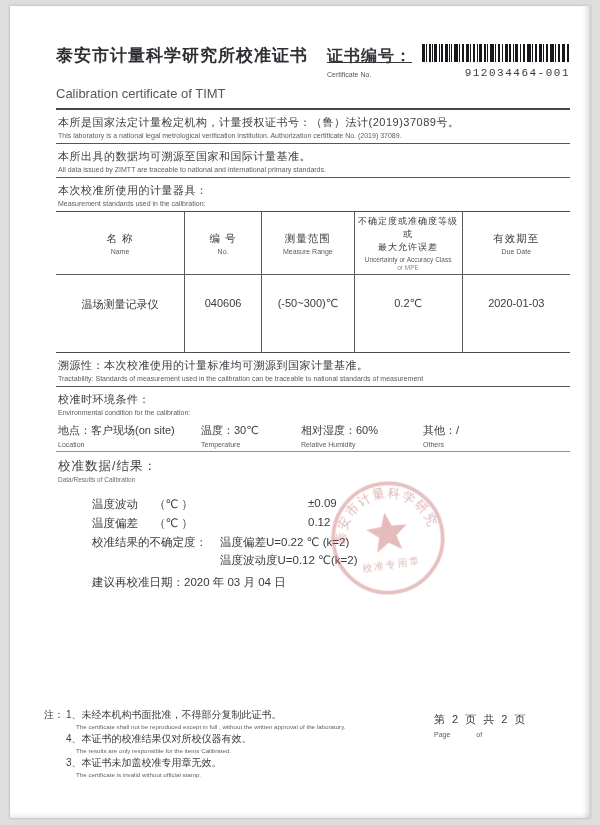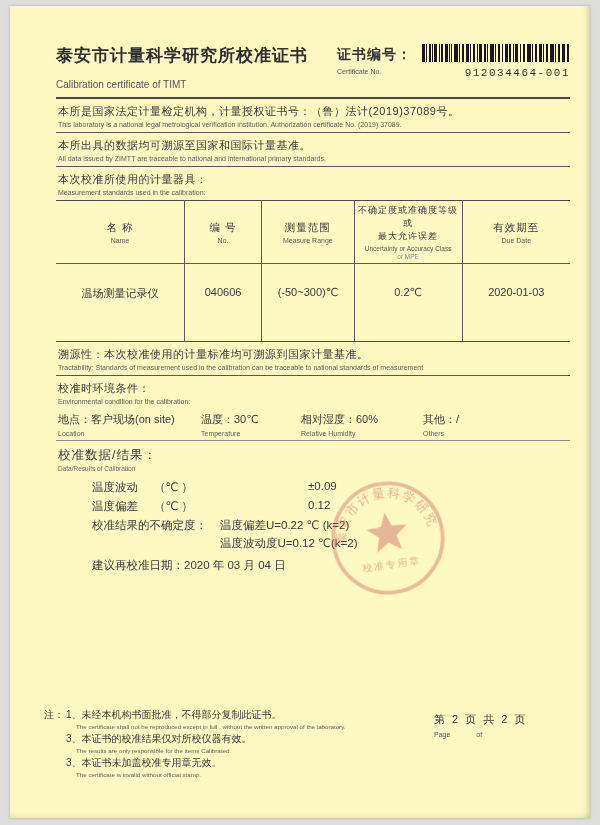--- a/index.html
+++ b/index.html
@@ -6,32 +6,32 @@
   html,body { width:600px; height:825px; }
   body {
     background:#dededc;
     font-family:"Liberation Sans","DejaVu Sans",sans-serif;
     color:#35353a;
     position:relative;
     overflow:hidden;
   }
   .paper {
     position:absolute; left:10px; top:6px; width:580px; height:812px;
-    background:#fef9c3;
+    background:#ffffff;
     box-shadow: inset -7px 0 9px -7px rgba(0,0,0,0.28), inset 0 -5px 7px -5px rgba(0,0,0,0.15), 0 0 3px rgba(0,0,0,0.2);
   }
   .content { position:absolute; left:46px; top:38px; width:514px; }
 
   
   .hdr { display:flex; justify-content:space-between; align-items:flex-start; }
   .title-cn { font-size:17px; font-weight:bold; letter-spacing:1px; color:#2e2e33; }
-  .title-en { font-size:10px; color:#55555c; margin-top:12px; }
+  .title-en { font-size:13px; color:#55555c; margin-top:19px; }
   .certno { display:flex; align-items:flex-start; gap:8px; }
   .certno-labels { text-align:left; padding-top:2px; }
-  .certno-cn { font-size:14px; font-weight:bold; letter-spacing:1px; }
+  .certno-cn { font-size:16px; font-weight:bold; letter-spacing:1px;text-decoration:underline; }
   .certno-en { font-size:7px; color:#55555c; margin-top:4px; }
   .barcode-wrap { width:150px; text-align:right; }
   .barcode-num { font-family:"Liberation Mono","DejaVu Sans Mono",monospace; font-size:11px; letter-spacing:1.5px; margin-top:1px; color:#3a3a40; }
 
   .hr2 { border:none; border-top:2px solid #46464c; margin-top:7px; }
   .hr1 { border:none; border-top:1.5px solid #55555a; }
 
   .para { padding:5px 2px 4px 2px; }
   .para-cn { font-size:11px; letter-spacing:0.5px; color:#3a3a40; }
   .para-en { font-size:7px; color:#5b5b62; margin-top:2px; }
@@ -51,21 +51,21 @@
   
   .env-row { display:flex; padding:3px 0 3px 2px; border-bottom:1px solid #8d8d92; }
   .env-item .cn { font-size:11px; color:#3a3a40; }
   .env-item .en { font-size:7px; color:#5b5b62; margin-top:3px; }
   .env-loc { width:143px; } .env-temp { width:100px; } .env-hum { width:122px; } .env-oth { flex:1; }
 
   
   .res-head { padding:6px 2px 2px 2px; }
   .res-head .cn { font-size:12.5px; letter-spacing:1px; color:#3a3a40; }
   .res-head .en { font-size:6.5px; color:#6a6a72; margin-top:1px; }
-  .res-block { margin-left:36px; margin-top:6px; font-size:11.5px; color:#3a3a40; }
+  .res-block { margin-left:36px; margin-top:12px; font-size:11.5px; color:#3a3a40; }
   .res-row { display:flex; margin-bottom:4px; }
   .res-label { width:62px; }
   .res-unit  { width:94px; }
   .res-value { padding-left:60px; }
   .unc-row { display:flex; margin-bottom:2px; }
   .unc-label { width:128px; }
   .unc-lines div { margin-bottom:3px; }
   .recal-row { margin-top:4px; }
   .blank-below { text-align:center; font-size:11.5px; letter-spacing:2px; margin-top:10px; color:#3a3a40; }
 
@@ -272,21 +272,21 @@
     <polygon points="56,32 61,45.1 75,45.8 64.1,54.6 67.8,68.2 56,60.5 44.2,68.2 47.9,54.6 37,45.8 51,45.1" fill="#c25e5e" opacity="0.55"></polygon>
     <text x="56" y="84" text-anchor="middle" font-size="9" fill="#c25e5e" opacity="0.62" letter-spacing="2">校准专用章</text>
   </svg>
 
   <div class="foot">
     <div class="notes">
       <span class="notes-prefix">注：</span>
       <div>
         <div class="note-cn">1、未经本机构书面批准，不得部分复制此证书。</div>
         <div class="note-en">The certificate shall not be reproduced except in full , without the written approval of the laboratory.</div>
-        <div class="note-cn">3、本证书的校准结果仅对所校仪器有效。</div>
+        <div class="note-cn">4、本证书的校准结果仅对所校仪器有效。</div>
         <div class="note-en">The results are only responsible for the items Calibrated.</div>
         <div class="note-cn">3、本证书未加盖校准专用章无效。</div>
         <div class="note-en">The certificate is invalid without official stamp.</div>
       </div>
     </div>
     <div class="pagin">
       <div class="pagin-cn">第 2 页 共 2 页</div>
       <div class="pagin-en">
         <span>Page</span>
         <span class="pagin-of">of</span>

